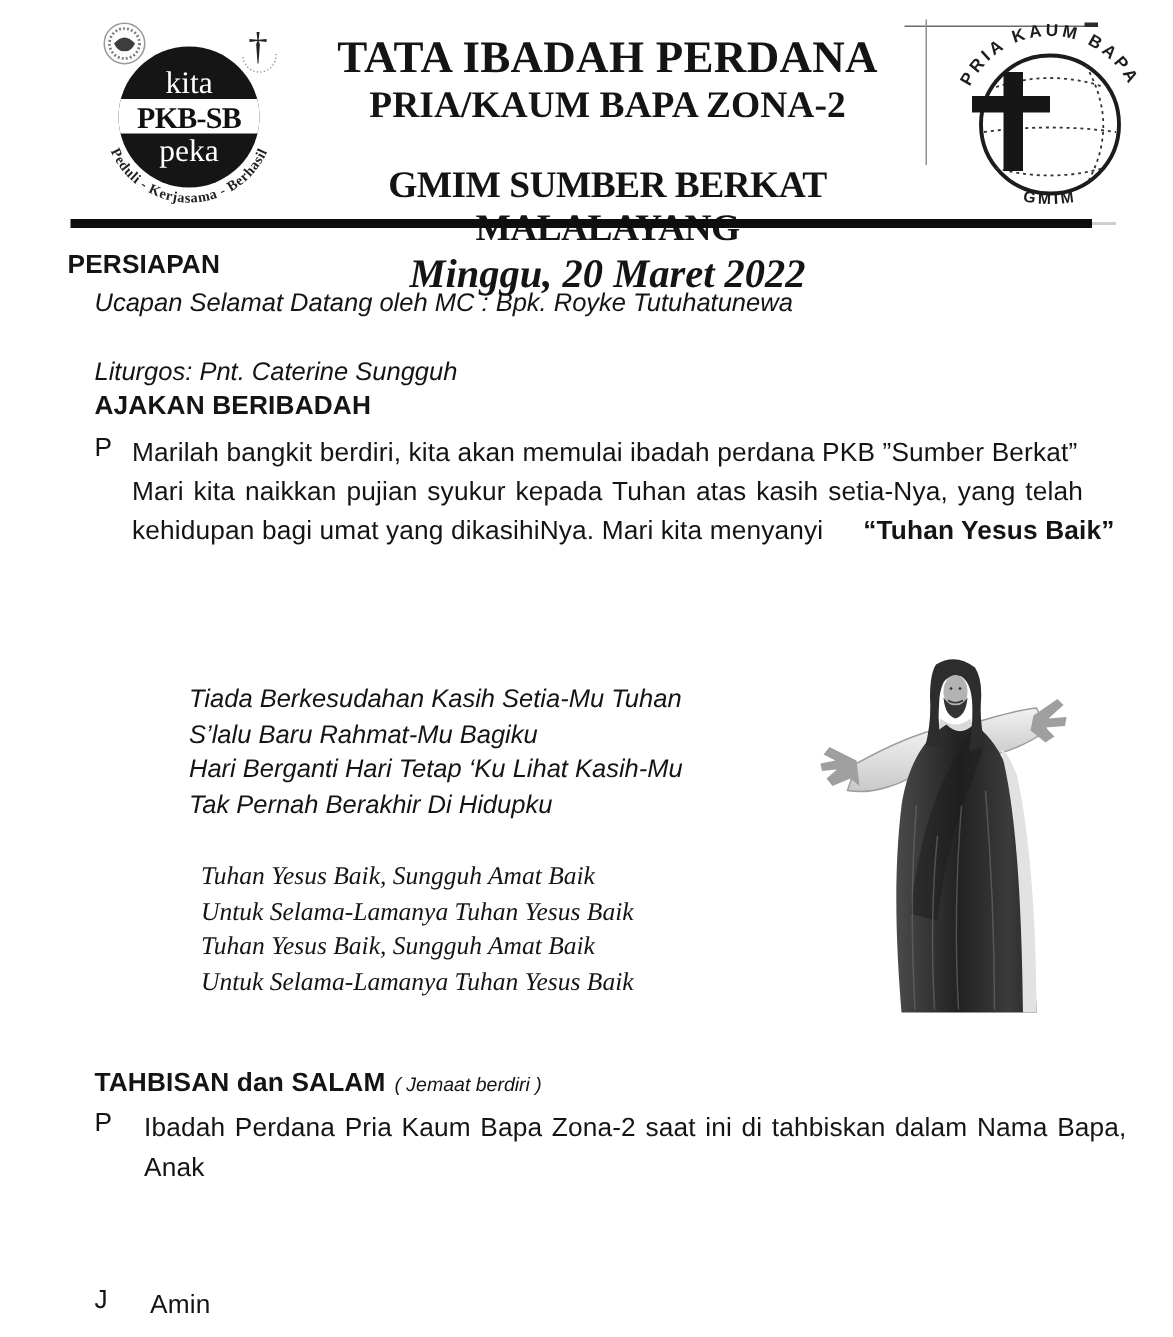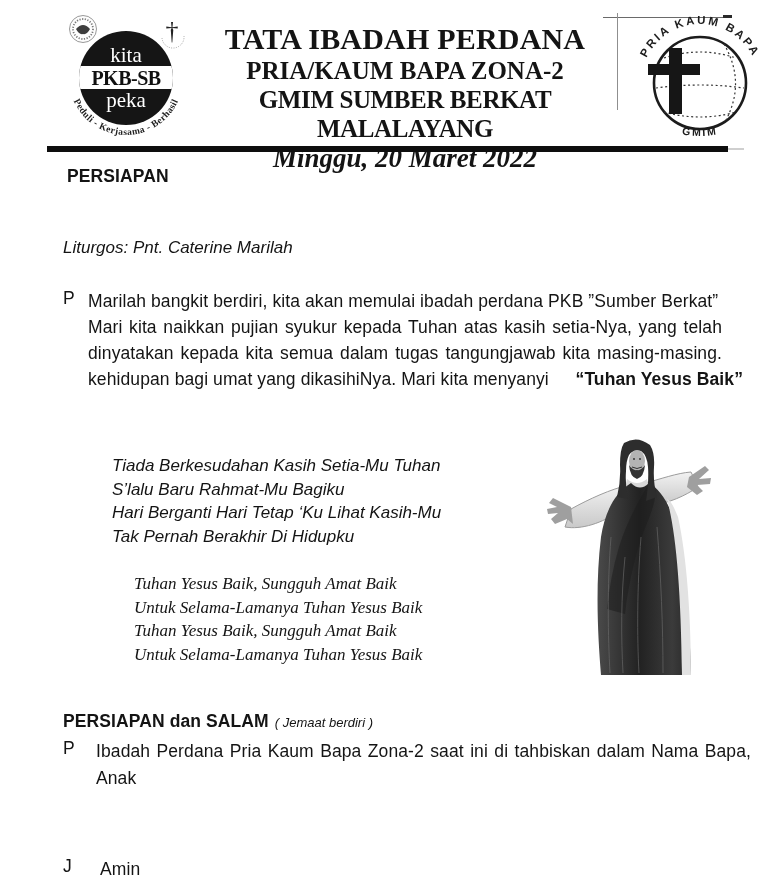--- a/index.html
+++ b/index.html
@@ -6,21 +6,21 @@
   #page{
     position:relative;width:782px;height:891px;background:#ffffff;
     color:#141414;font-family:"Liberation Sans",sans-serif;overflow:hidden;
   }
   .abs{position:absolute;}
   .serif{font-family:"Liberation Serif",serif;}
   
   .title-block{left:195px;top:22px;width:420px;text-align:center;font-weight:bold;}
   .t1{font-size:30px;line-height:34px;letter-spacing:0.2px;}
   .t2{font-size:25px;line-height:29px;}
-  .t3{font-size:25px;line-height:29px;letter-spacing:-0.4px;}
+  .t3{font-size:25px;line-height:29px;letter-spacing:-0.4px;margin-top:24px;}
   .t4{font-size:27px;line-height:30px;font-style:italic;}
   
   .rule{left:47px;top:146px;width:681px;height:6px;background:#0e0e0e;}
   .rule-ext{left:728px;top:148px;width:16px;height:2px;background:#cfcfcf;}
   .frame-top{left:603px;top:17px;width:129px;height:1px;background:#6a6a6a;}
   .frame-tick{left:723px;top:15px;width:9px;height:3px;background:#2a2a2a;}
   .frame-left{left:617px;top:13px;width:1px;height:97px;background:#8f8f8f;}
   
   .h-bold{font-size:17.5px;font-weight:bold;letter-spacing:0.1px;white-space:nowrap;}
   .it-line{font-size:17px;font-style:italic;white-space:nowrap;}
@@ -101,35 +101,36 @@
   <div class="abs serif title-block">
     <div class="t1">TATA IBADAH PERDANA</div>
     <div class="t2">PRIA/KAUM BAPA ZONA-2</div>
     <div class="t3">GMIM SUMBER BERKAT MALALAYANG</div>
     <div class="t4">Minggu, 20 Maret 2022</div>
   </div>
 
   <div class="abs rule"></div>
   <div class="abs rule-ext"></div>
 
-  <div class="abs h-bold" style="left:67px;top:166px;">PERSIAPAN</div>
-  <div class="abs it-line" style="left:63px;top:238px;">Liturgos: Pnt. Caterine Marilah</div>
+  <div class="abs h-bold" style="left:45px;top:166px;">PERSIAPAN</div>
+  <div class="abs it-line" style="left:63px;top:192px;">Ucapan Selamat Datang oleh MC : Bpk. Royke Tutuhatunewa</div>
+  <div class="abs it-line" style="left:63px;top:238px;">Liturgos: Pnt. Caterine Sungguh</div>
 
+  <div class="abs h-bold" style="left:63px;top:260px;">AJAKAN BERIBADAH</div>
   <div class="abs speaker" style="left:63px;top:288px;">P</div>
   <div class="abs para" style="left:88px;top:288px;">
     <div class="pline">Marilah bangkit berdiri, kita akan memulai ibadah perdana PKB ”Sumber Berkat”</div>
     <div class="pline jl">Mari kita naikkan pujian syukur kepada Tuhan atas kasih setia-Nya, yang telah</div>
-    <div class="pline jl">dinyatakan kepada kita semua dalam tugas tangungjawab kita masing-masing.</div>
     <div class="pline l6">
       <span>kehidupan bagi umat yang dikasihiNya. Mari kita menyanyi</span>
       <span class="bold">“Tuhan Yesus Baik”</span>
     </div>
   </div>
 
-  <div class="abs" style="left:112px;top:454px;">
+  <div class="abs" style="left:126px;top:454px;">
     <div class="lyric">Tiada Berkesudahan Kasih Setia-Mu Tuhan</div>
     <div class="lyric">S’lalu Baru Rahmat-Mu Bagiku</div>
     <div class="lyric">Hari Berganti Hari Tetap ‘Ku Lihat Kasih-Mu</div>
     <div class="lyric">Tak Pernah Berakhir Di Hidupku</div>
   </div>
   <div class="abs" style="left:134px;top:572px;font-family:Liberation Serif, serif;">
     <div class="lyric">Tuhan Yesus Baik, Sungguh Amat Baik</div>
     <div class="lyric">Untuk Selama-Lamanya Tuhan Yesus Baik</div>
     <div class="lyric">Tuhan Yesus Baik, Sungguh Amat Baik</div>
     <div class="lyric">Untuk Selama-Lamanya Tuhan Yesus Baik</div>
@@ -169,21 +170,21 @@
 
     <path d="M79,6 Q92,-2 105,8 Q110,16 109,30 Q108,46 112,60 L101,64 Q104,44 103,30 Q102,18 96,14 Q88,12 84,18 Q81,24 81,34 Q80,48 83,62 L72,60 Q76,44 75,28 Q75,12 79,6 Z" fill="#2d2d2d"></path>
     <ellipse cx="92" cy="24" rx="8" ry="11" fill="#b3b3b3"></ellipse>
     <path d="M84,28 Q85,40 92,42 Q99,40 100,28 Q96,34 92,33 Q88,34 84,28 Z" fill="#333333"></path>
     <path d="M87,30 Q92,33 97,30" stroke="#333" stroke-width="1" fill="none"></path>
     <circle cx="89" cy="22" r="0.9" fill="#2a2a2a"></circle>
     <circle cx="95" cy="22" r="0.9" fill="#2a2a2a"></circle>
   </svg>
 
   <div class="abs heading-row" style="left:63px;top:711px;">
-    <span class="h-bold">PERSIAPAN dan SALAM</span>
+    <span class="h-bold">TAHBISAN dan SALAM</span>
     <span class="head-note">( Jemaat berdiri )</span>
   </div>
   <div class="abs speaker" style="left:63px;top:738px;">P</div>
   <div class="abs para" style="left:96px;top:738px;">
     <div class="tline tjl">Ibadah Perdana Pria Kaum Bapa Zona-2 saat ini di tahbiskan dalam Nama Bapa, Anak</div>
   </div>
 
   <div class="abs speaker" style="left:63px;top:856px;">J</div>
   <div class="abs para tline" style="left:100px;top:856px;">Amin</div>
 

